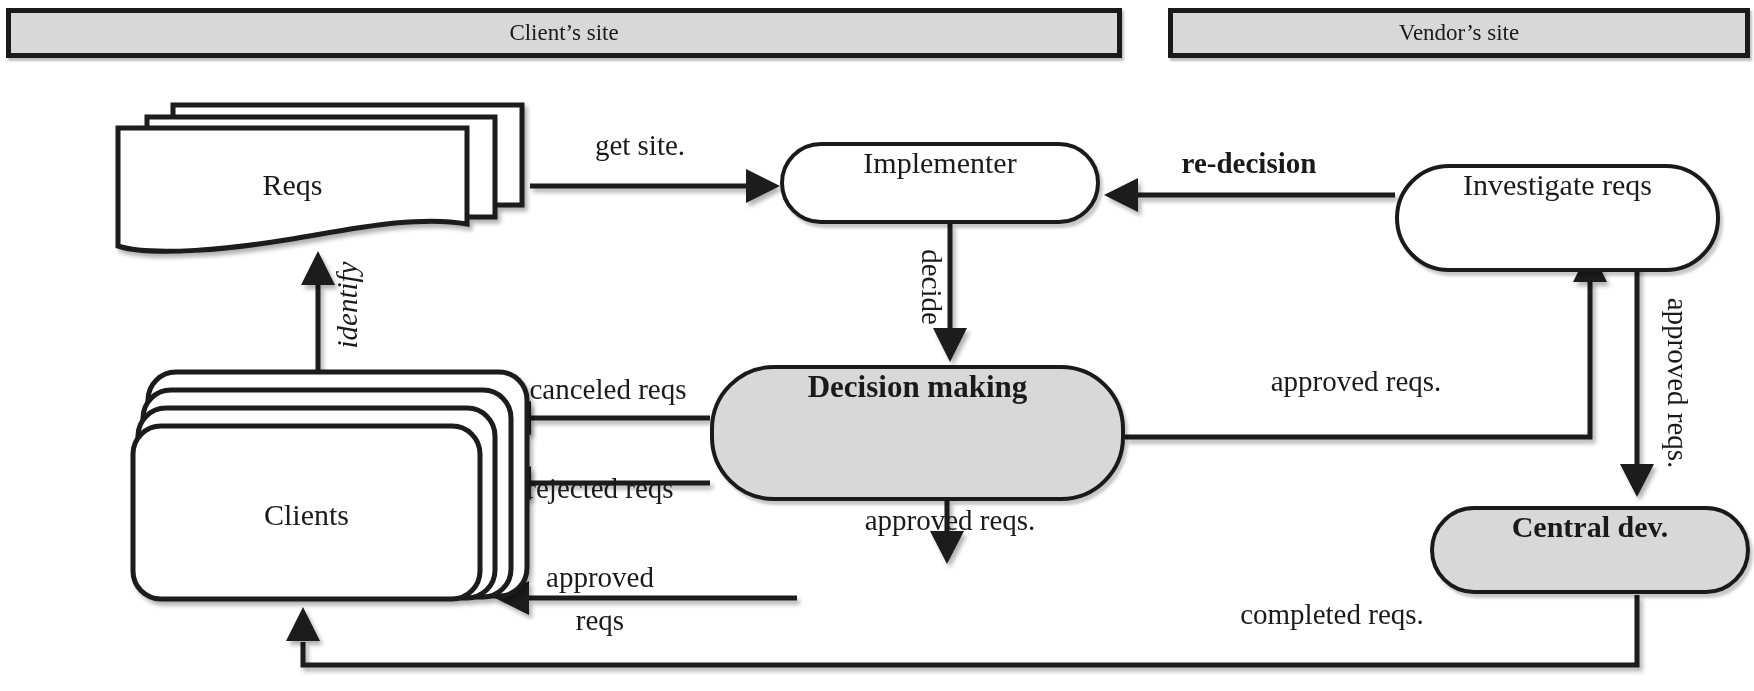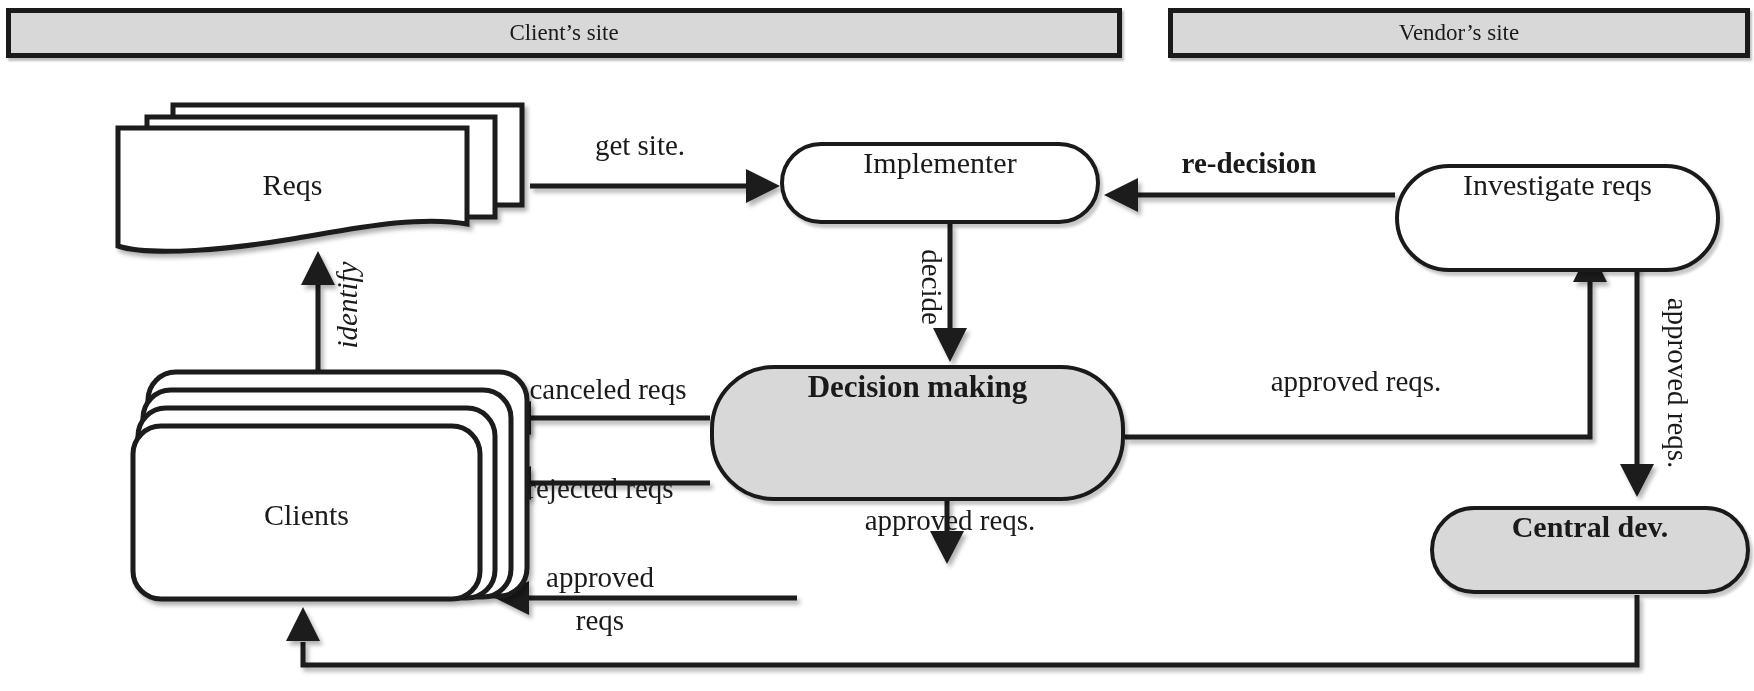--- a/index.html
+++ b/index.html
@@ -122,14 +122,15 @@
   <div class="lbl" style="left:1139px;top:148px;width:220px;font-weight:bold;">re-decision</div>
   <div class="lbl vlbl" style="left:867px;top:267px;width:120px;height:40px;">decide</div>
   <div class="lbl vlbl-ccw" style="left:272px;top:285px;width:160px;height:40px;">identify</div>
   <div class="lbl" style="left:498px;top:374px;width:220px;">canceled reqs</div>
   <div class="lbl" style="left:490px;top:434px;width:220px;margin-top:39px;">rejected reqs</div>
   <div class="lbl" style="left:830px;top:505px;width:240px;">approved reqs.</div>
   <div class="lbl" style="left:1236px;top:366px;width:240px;">approved reqs.</div>
   <div class="lbl vlbl" style="left:1558px;top:363px;width:230px;height:40px;">approved reqs.</div>
   <div class="lbl" style="left:500px;top:562px;width:200px;">approved</div>
   <div class="lbl" style="left:500px;top:605px;width:200px;">reqs</div>
+  <div class="lbl" style="left:1212px;top:599px;width:240px;">completed reqs.</div>
 
 </div>
 
 </body></html>

